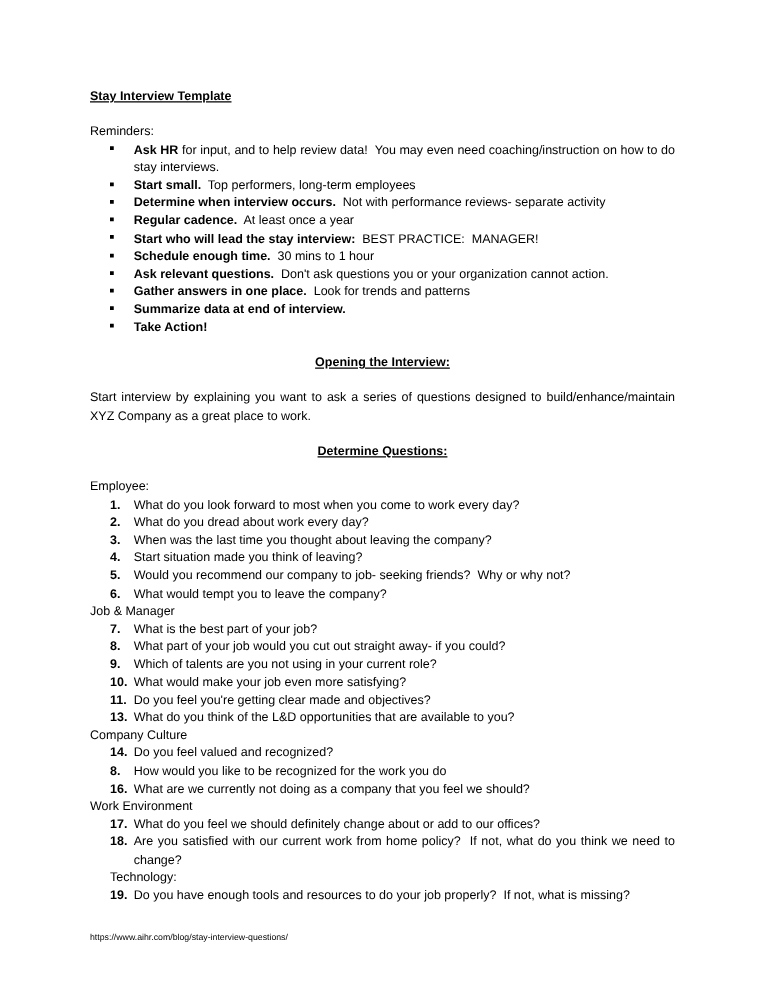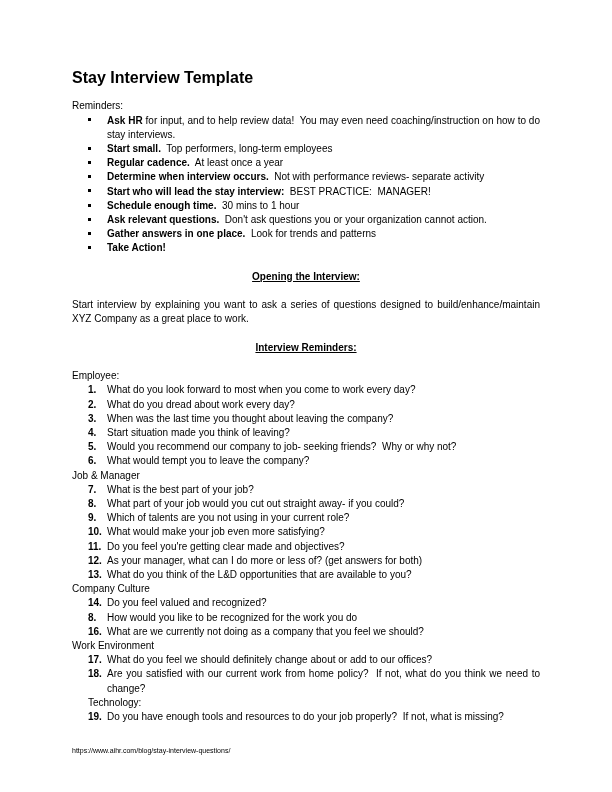--- a/index.html
+++ b/index.html
@@ -11,22 +11,23 @@
     background: #ffffff;
     color: #000000;
     font-family: "Liberation Sans", sans-serif;
     font-size: 10px;
     line-height: 14.2px;
     padding: 71px 72px 0 72px;
     overflow: hidden;
   }
   .blank { height: 14.2px; }
   .doc-title {
-    font-size: 16px;
+    font-size: 10px;
     font-weight: bold;
+    text-decoration: underline;
   }
   .section-heading {
     font-weight: bold;
     text-decoration: underline;
     text-align: center;
   }
   .plain { white-space: pre-wrap; }
   .para { text-align: justify; white-space: pre-wrap; }
   .bullet-row { display: flex; padding-left: 16px; }
   .bullet-cell { width: 19px; flex: none; }
@@ -67,55 +68,59 @@
     <div class="bullet-row">
       <span class="bullet-cell"><span class="bullet-sq"></span></span>
       <span class="bullet-text"><b>Ask HR</b><span> for input, and to help review data!  You may even need coaching/instruction on how to do stay interviews.</span></span>
     </div>
     <div class="bullet-row">
       <span class="bullet-cell"><span class="bullet-sq"></span></span>
       <span class="bullet-text"><b>Start small.</b><span>  Top performers, long-term employees</span></span>
     </div>
     <div class="bullet-row">
       <span class="bullet-cell"><span class="bullet-sq"></span></span>
+      <span class="bullet-text"><b>Determine when interview occurs.</b><span>  Not with performance reviews- separate activity</span></span>
+    </div>
+    <div class="bullet-row">
+      <span class="bullet-cell"><span class="bullet-sq"></span></span>
       <span class="bullet-text"><b>Regular cadence.</b><span>  At least once a year</span></span>
     </div>
     <div class="bullet-row">
       <span class="bullet-cell"><span class="bullet-sq"></span></span>
-      <span class="bullet-text"><b>Determine when interview occurs.</b><span>  Not with performance reviews- separate activity</span></span>
-    </div>
-    <div class="bullet-row">
-      <span class="bullet-cell"><span class="bullet-sq"></span></span>
       <span class="bullet-text"><b>Start who will lead the stay interview:</b><span>  BEST PRACTICE:  MANAGER!</span></span>
     </div>
     <div class="bullet-row">
       <span class="bullet-cell"><span class="bullet-sq"></span></span>
       <span class="bullet-text"><b>Schedule enough time.</b><span>  30 mins to 1 hour</span></span>
     </div>
     <div class="bullet-row">
       <span class="bullet-cell"><span class="bullet-sq"></span></span>
       <span class="bullet-text"><b>Ask relevant questions.</b><span>  Don't ask questions you or your organization cannot action.</span></span>
     </div>
     <div class="bullet-row">
       <span class="bullet-cell"><span class="bullet-sq"></span></span>
       <span class="bullet-text"><b>Gather answers in one place.</b><span>  Look for trends and patterns</span></span>
     </div>
     <div class="bullet-row">
       <span class="bullet-cell"><span class="bullet-sq"></span></span>
+      <span class="bullet-text"><b>Summarize data at end of interview.</b><span></span></span>
+    </div>
+    <div class="bullet-row">
+      <span class="bullet-cell"><span class="bullet-sq"></span></span>
       <span class="bullet-text"><b>Take Action!</b><span></span></span>
     </div>
   </div>
 
   <div class="blank"></div>
   <div class="section-heading">Opening the Interview:</div>
   <div class="blank"></div>
   <div class="para">Start interview by explaining you want to ask a series of questions designed to build/enhance/maintain XYZ Company as a great place to work.</div>
 
   <div class="blank"></div>
-  <div class="section-heading">Interview Reminders:</div>
+  <div class="section-heading">Determine Questions:</div>
   <div class="blank"></div>
 
   <div class="group-label">Employee:</div>
   <div class="q-row">
     <span class="q-num">1.</span>
     <span class="q-text">What do you look forward to most when you come to work every day?</span>
   </div>
   <div class="q-row">
     <span class="q-num">2.</span>
     <span class="q-text">What do you dread about work every day?</span>
@@ -152,24 +157,20 @@
   </div>
   <div class="q-row">
     <span class="q-num">10.</span>
     <span class="q-text">What would make your job even more satisfying?</span>
   </div>
   <div class="q-row">
     <span class="q-num">11.</span>
     <span class="q-text">Do you feel you're getting clear made and objectives?</span>
   </div>
   <div class="q-row">
-    <span class="q-num">12.</span>
-    <span class="q-text">As your manager, what can I do more or less of? (get answers for both)</span>
-  </div>
-  <div class="q-row">
     <span class="q-num">13.</span>
     <span class="q-text">What do you think of the L&amp;D opportunities that are available to you?</span>
   </div>
 
   <div class="group-label">Company Culture</div>
   <div class="q-row">
     <span class="q-num">14.</span>
     <span class="q-text">Do you feel valued and recognized?</span>
   </div>
   <div class="q-row">

